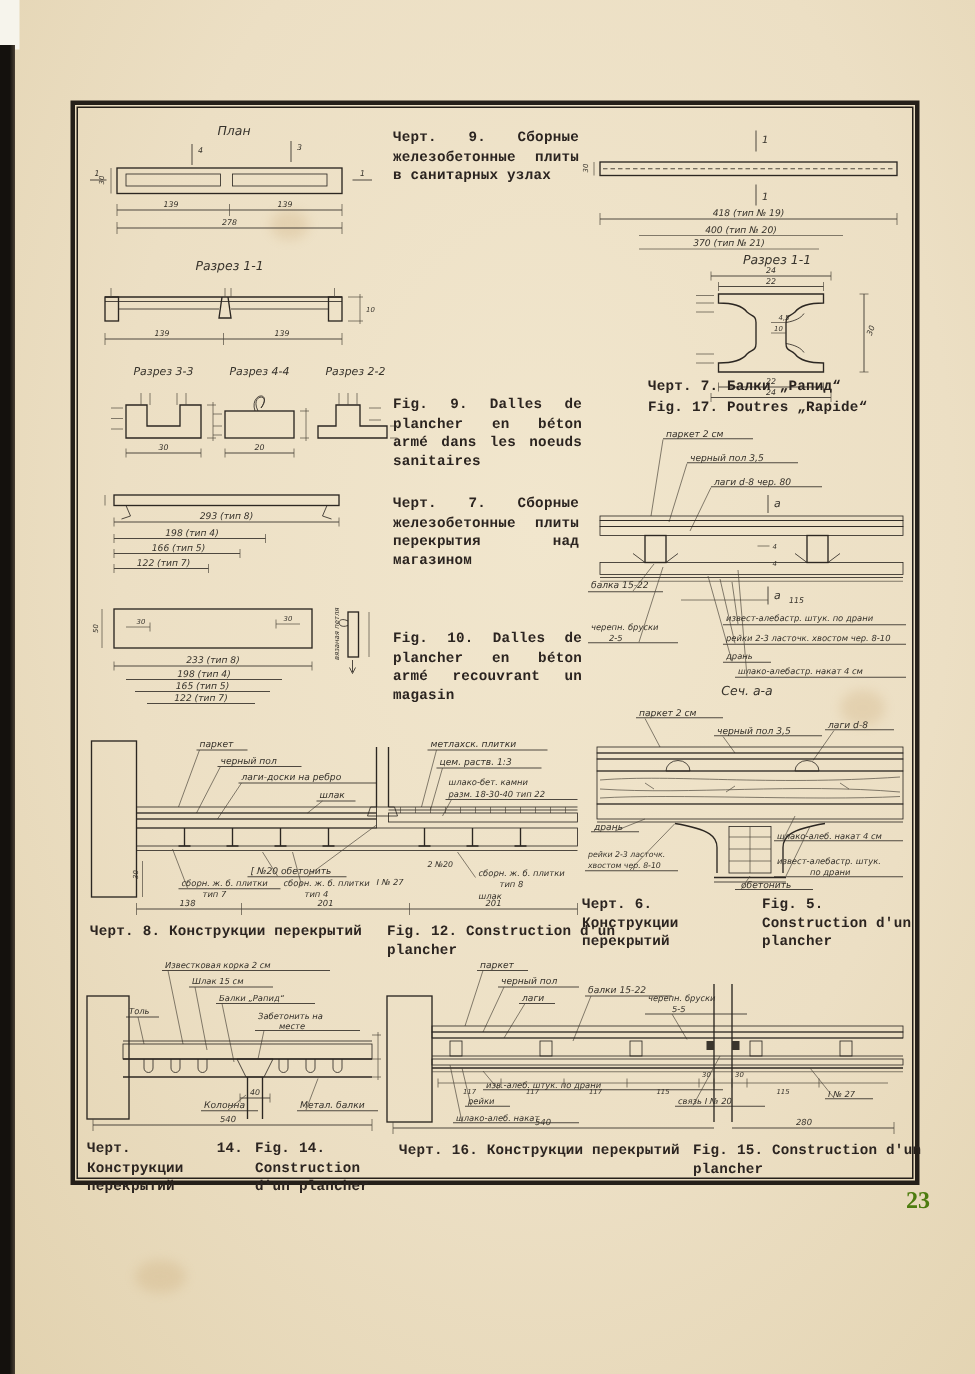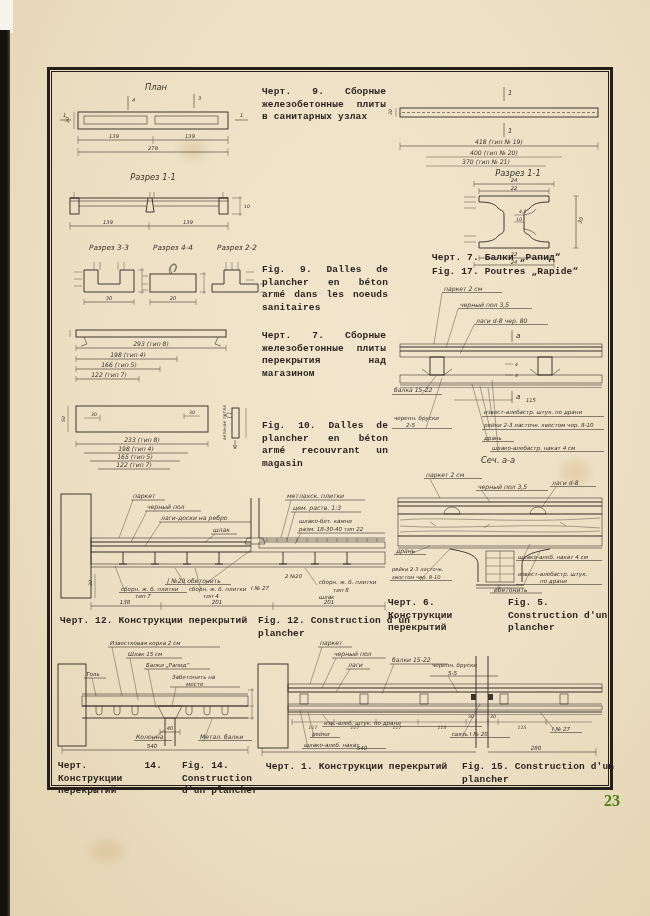--- a/index.html
+++ b/index.html
@@ -444,21 +444,21 @@
   <text x="264" y="94" class="hand t55">сборн. ж. б. плитки</text>
   <text x="278" y="101.5" class="hand t55">тип 8</text>
   <text x="264" y="109" class="hand t55">шлак</text>
   <text x="196" y="100" class="hand t55">I № 27</text>
   <text x="37" y="96" class="hand t45" transform="rotate(-90 37 96)">30</text>
   <text x="70" y="114" class="hand t55 mid">138</text>
   <text x="162" y="114" class="hand t55 mid">201</text>
   <text x="274" y="114" class="hand t55 mid">201</text>
 </svg>
 
-<div class="cap" style="left:60px;top:615px;width:195px">Черт. 12. Конструкции перекрытий</div>
+<div class="cap" style="left:60px;top:615px;width:195px">Черт. 8. Конструкции перекрытий</div>
 <div class="cap" style="left:258px;top:615px;width:180px">Fig. 12. Construction d'un plancher</div>
 
 <svg class="fig" style="left:52px;top:638px" width="206" height="118" viewBox="0 0 206 118">
   <g>
     <line x1="56" y1="9" x2="168" y2="9" class="l2"></line>
       <polyline points="60,9 70,58" class="lt"></polyline>
     <line x1="74" y1="20" x2="130" y2="20" class="l2"></line>
       <polyline points="78,20 86,62" class="lt"></polyline>
     <line x1="92" y1="31" x2="158" y2="31" class="l2"></line>
       <polyline points="96,31 104,70" class="lt"></polyline>
@@ -496,21 +496,21 @@
   <text x="34" y="38" class="hand t55">Толь</text>
   <text x="120" y="41" class="hand t55">Забетонить на</text>
   <text x="134" y="48" class="hand t55">месте</text>
   <text x="84" y="100.5" class="hand t6">Колонна</text>
   <text x="148" y="100.5" class="hand t6">Метал. балки</text>
   <text x="118" y="92" class="hand t5 mid">40</text>
   <text x="100" y="110" class="hand t55 mid">540</text>
 </svg>
 
 <div class="cap j" style="left:58px;top:760px;width:104px">Черт. 14. Конструкции перекрытий</div>
-<div class="cap" style="left:182px;top:760px;width:92px">Fig. 14. Construction d'un plancher</div>
+<div class="cap" style="left:170px;top:760px;width:92px">Fig. 14. Construction d'un plancher</div>
 
 <svg class="fig" style="left:252px;top:638px" width="358" height="118" viewBox="0 0 358 118">
   <g>
     <rect x="6" y="26" width="30" height="84" class="ln" fill="url(#ht)"></rect>
     <line x1="66" y1="9" x2="100" y2="9" class="l2"></line>
       <polyline points="70,9 58,46" class="lt"></polyline>
     <line x1="80" y1="20" x2="134" y2="20" class="l2"></line>
       <polyline points="84,20 70,50" class="lt"></polyline>
     <line x1="94" y1="31" x2="118" y2="31" class="l2"></line>
       <polyline points="98,31 84,54" class="lt"></polyline>
@@ -575,16 +575,16 @@
   <text x="270" y="91" class="hand t45 mid">115</text>
   <text x="72" y="87" class="hand t55">изв.-алеб. штук. по драни</text>
   <text x="60" y="98" class="hand t55">рейки</text>
   <text x="52" y="109" class="hand t55">шлако-алеб. накат</text>
   <text x="200" y="98" class="hand t55">связь I № 20</text>
   <text x="300" y="93" class="hand t55">I № 27</text>
   <text x="110" y="112" class="hand t55 mid">540</text>
   <text x="284" y="112" class="hand t55 mid">280</text>
 </svg>
 
-<div class="cap" style="left:266px;top:761px;width:190px">Черт. 1. Конструкции перекрытий</div>
+<div class="cap" style="left:266px;top:761px;width:190px">Черт. 16. Конструкции перекрытий</div>
 <div class="cap" style="left:462px;top:761px;width:160px">Fig. 15. Construction d'un plancher</div>
 
 <div class="pagenum">23</div>
 
 </body></html>

